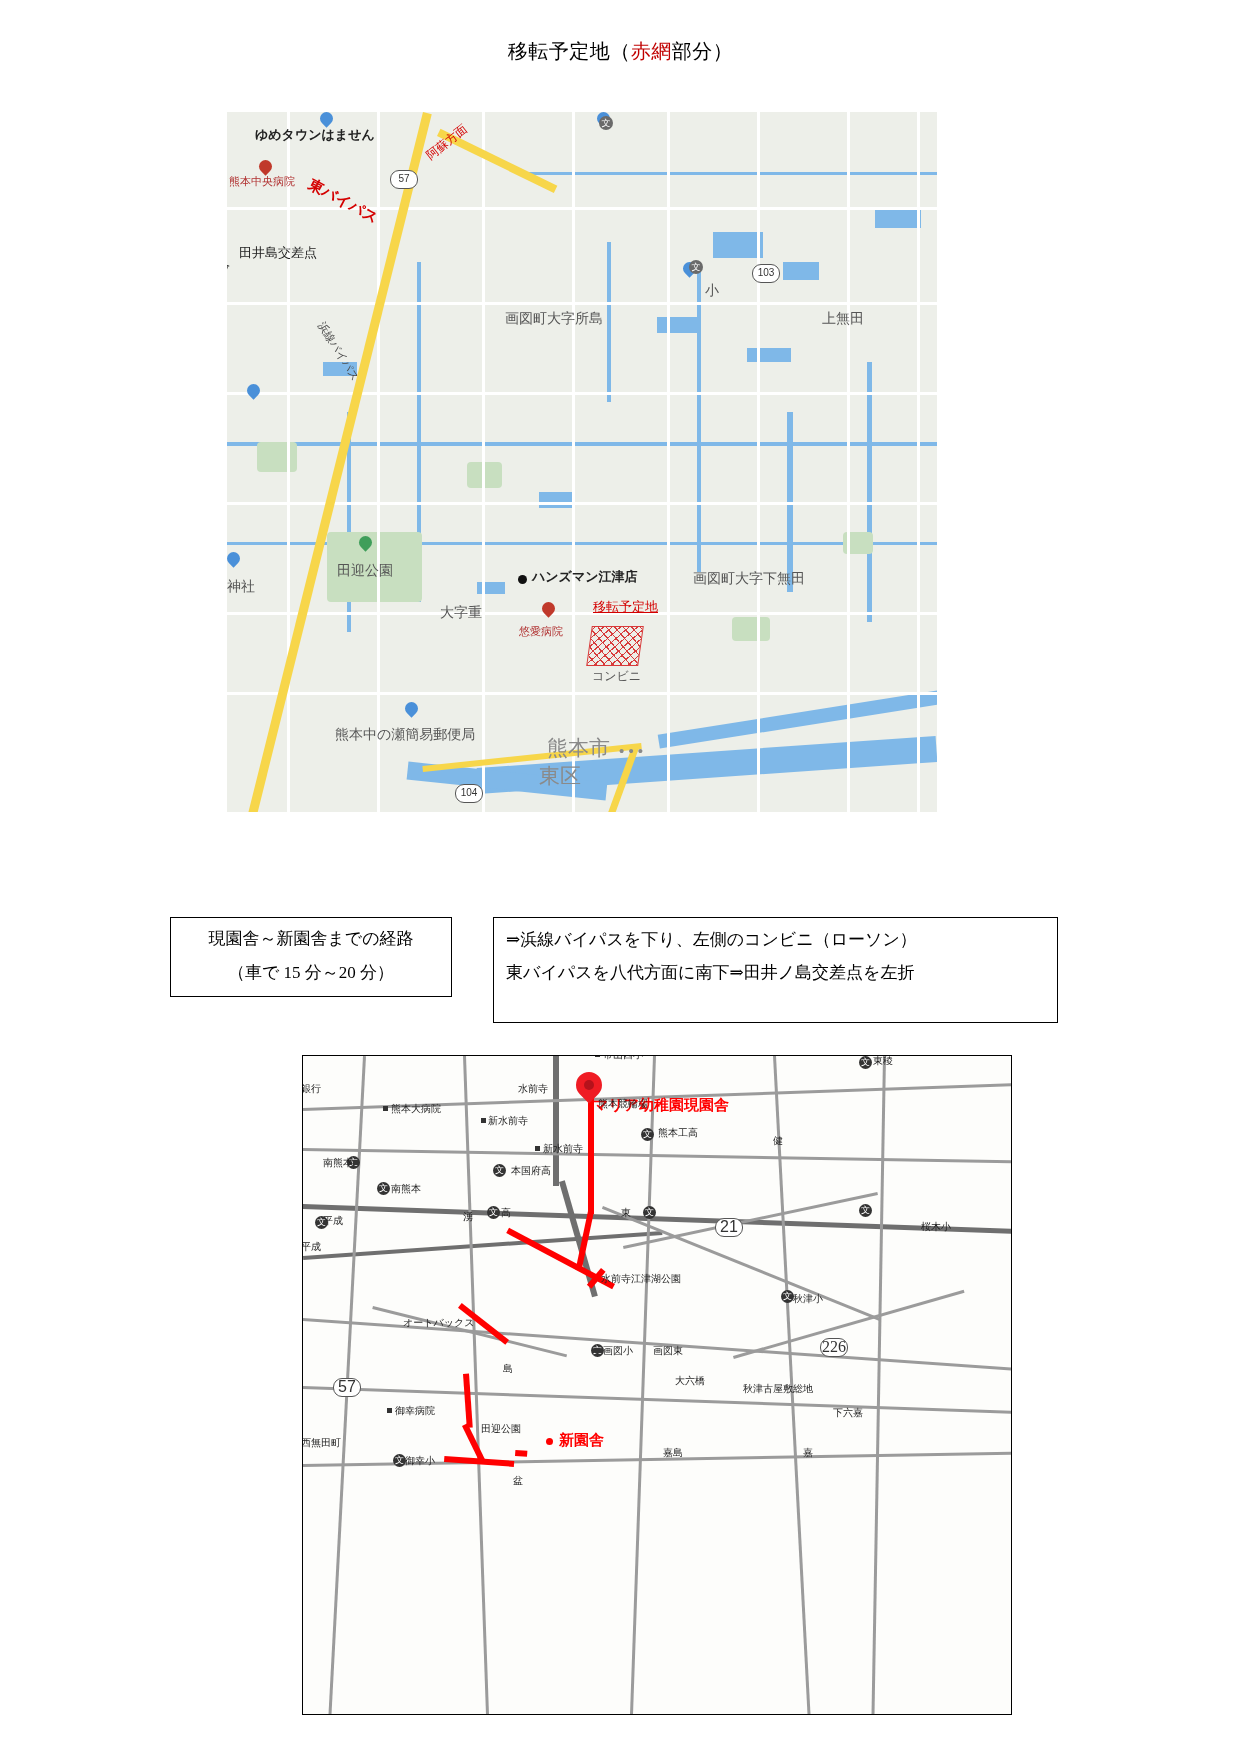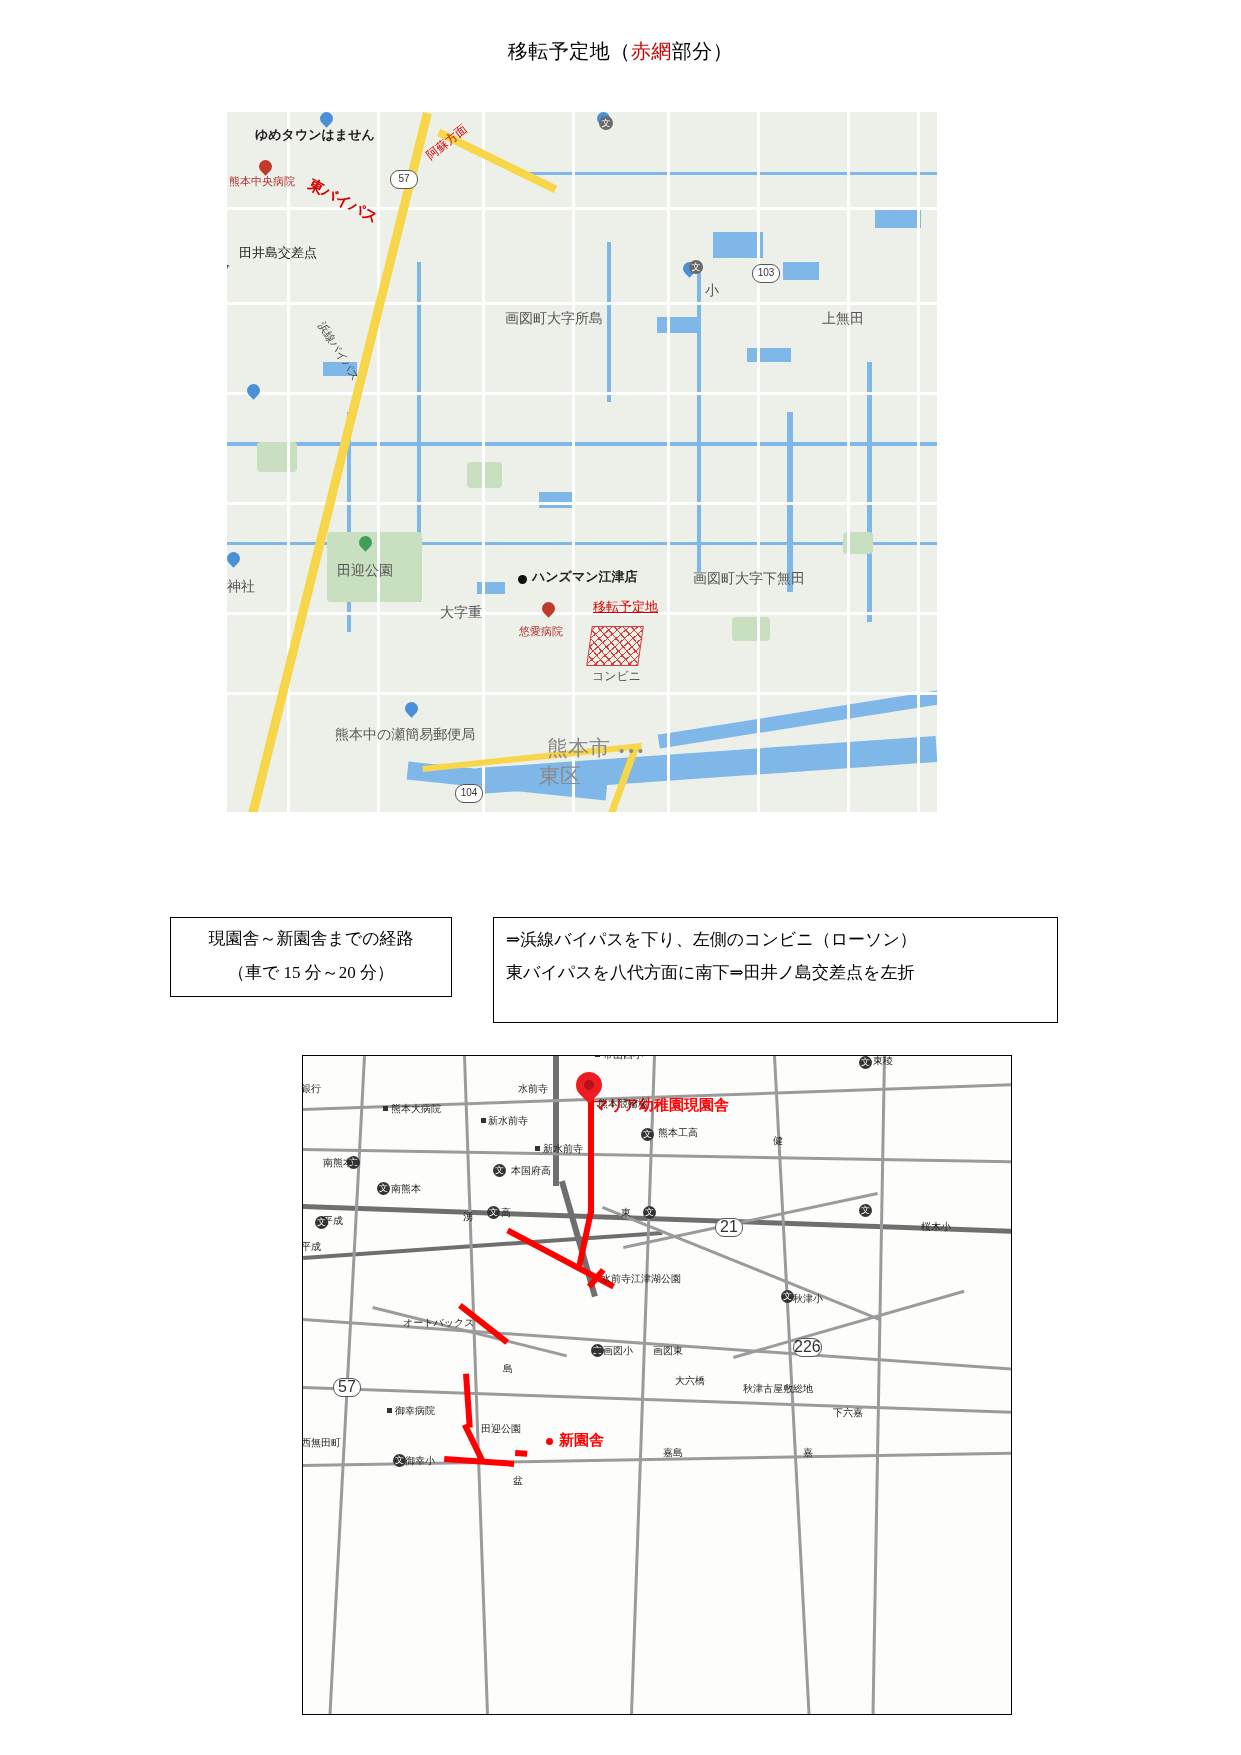--- a/index.html
+++ b/index.html
@@ -421,21 +421,21 @@
   <div class="route" style="left:141px;top:406px;width:6px;height:70px;transform:rotate(-86deg);"></div>
   <div class="route" style="left:212px;top:400px;width:6px;height:12px;transform:rotate(-86deg);"></div>
 
   <div class="bigpin" style="left:273px;top:16px;"></div>
   <div class="rdot" style="left:243px;top:382px;"></div>
 
   <div class="redlabel" style="left:290px;top:40px;">マリア幼稚園現園舎</div>
   <div class="redlabel" style="left:256px;top:375px;">新園舎</div>
 
   <div class="rshield" style="left:412px;top:162px;">21</div>
-  <div class="rshield" style="left:490px;top:282px;">226</div>
+  <div class="rshield" style="left:517px;top:282px;font-family:Liberation Serif, serif;">226</div>
   <div class="rshield" style="left:30px;top:322px;">57</div>
 
   <div class="xmark" style="left:556px;top:0px;">文</div>
   <div class="xmark" style="left:338px;top:72px;">文</div>
   <div class="xmark" style="left:340px;top:150px;">文</div>
   <div class="xmark" style="left:556px;top:148px;">文</div>
   <div class="xmark" style="left:478px;top:234px;">文</div>
   <div class="xmark" style="left:288px;top:288px;">文</div>
   <div class="xmark" style="left:184px;top:150px;">文</div>
   <div class="xmark" style="left:190px;top:108px;">文</div>

